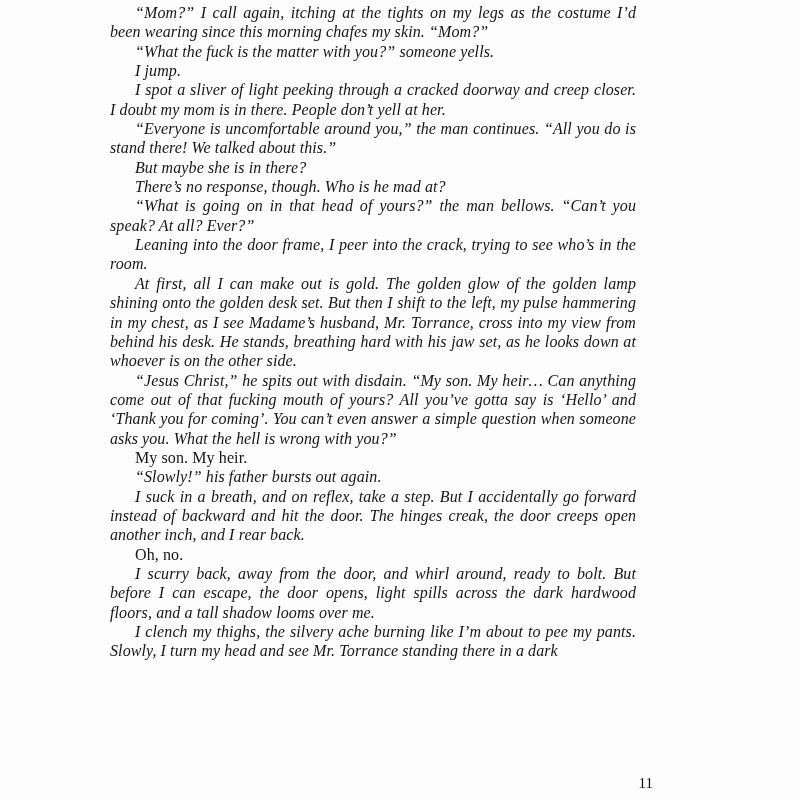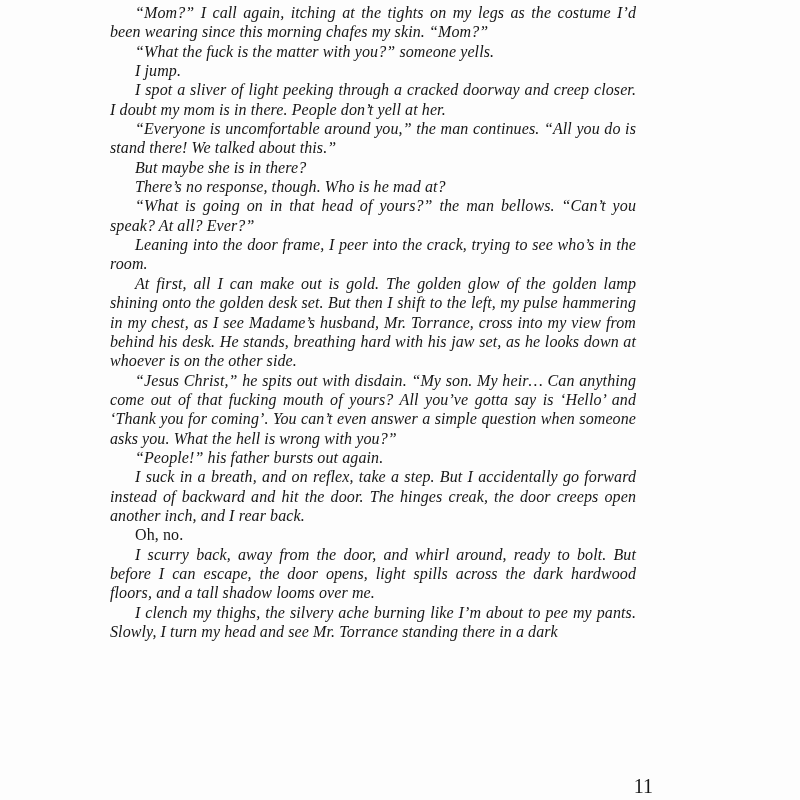--- a/index.html
+++ b/index.html
@@ -34,41 +34,42 @@
     text-indent: 25px;
   }
   .para.italic { font-style: italic; }
   .para.roman  { font-style: normal; }
   .page-number {
     position: absolute;
     left: 595px;
     top: 775px;
     width: 58px;
     text-align: right;
-    font-size: 20px;
+    font-size: 15px;
     font-style: normal;
     color: #161616;
   }
 </style>
 </head>
 <body>
 
 <div class="page">
   <div class="text-block">
       <p class="para italic">“Mom?” I call again, itching at the tights on my legs as the costume I’d been wearing since this morning chafes my skin. “Mom?”</p>
       <p class="para italic">“What the fuck is the matter with you?” someone yells.</p>
       <p class="para italic">I jump.</p>
       <p class="para italic">I spot a sliver of light peeking through a cracked doorway and creep closer. I doubt my mom is in there. People don’t yell at her.</p>
       <p class="para italic">“Everyone is uncomfortable around you,” the man continues. “All you do is stand there! We talked about this.”</p>
       <p class="para italic">But maybe she is in there?</p>
       <p class="para italic">There’s no response, though. Who is he mad at?</p>
       <p class="para italic">“What is going on in that head of yours?” the man bellows. “Can’t you speak? At all? Ever?”</p>
       <p class="para italic">Leaning into the door frame, I peer into the crack, trying to see who’s in the room.</p>
       <p class="para italic">At first, all I can make out is gold. The golden glow of the golden lamp shining onto the golden desk set. But then I shift to the left, my pulse hammering in my chest, as I see Madame’s husband, Mr. Torrance, cross into my view from behind his desk. He stands, breathing hard with his jaw set, as he looks down at whoever is on the other side.</p>
       <p class="para italic">“Jesus Christ,” he spits out with disdain. “My son. My heir… Can anything come out of that fucking mouth of yours? All you’ve gotta say is ‘Hello’ and ‘Thank you for coming’. You can’t even answer a simple question when someone asks you. What the hell is wrong with you?”</p>
-      <p class="para italic">“People!” his father bursts out again.</p>
+      <p class="para roman">My son. My heir.</p>
+      <p class="para italic">“Slowly!” his father bursts out again.</p>
       <p class="para italic">I suck in a breath, and on reflex, take a step. But I accidentally go forward instead of backward and hit the door. The hinges creak, the door creeps open another inch, and I rear back.</p>
       <p class="para roman">Oh, no.</p>
       <p class="para italic">I scurry back, away from the door, and whirl around, ready to bolt. But before I can escape, the door opens, light spills across the dark hardwood floors, and a tall shadow looms over me.</p>
       <p class="para italic">I clench my thighs, the silvery ache burning like I’m about to pee my pants. Slowly, I turn my head and see Mr. Torrance standing there in a dark</p>
     </div>
   <div class="page-number">11</div>
 </div>
 
 </body></html>

